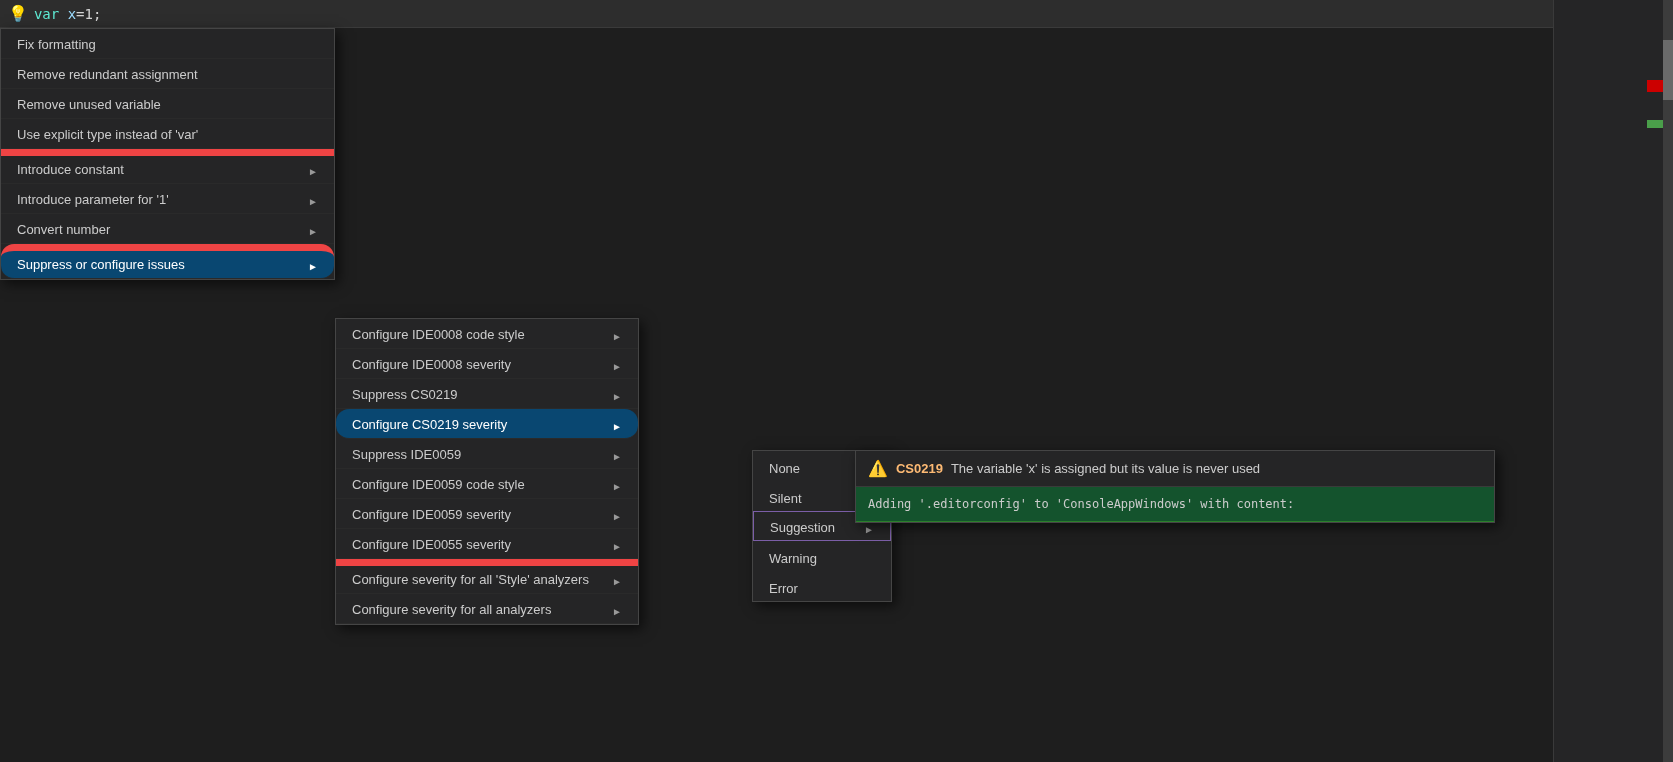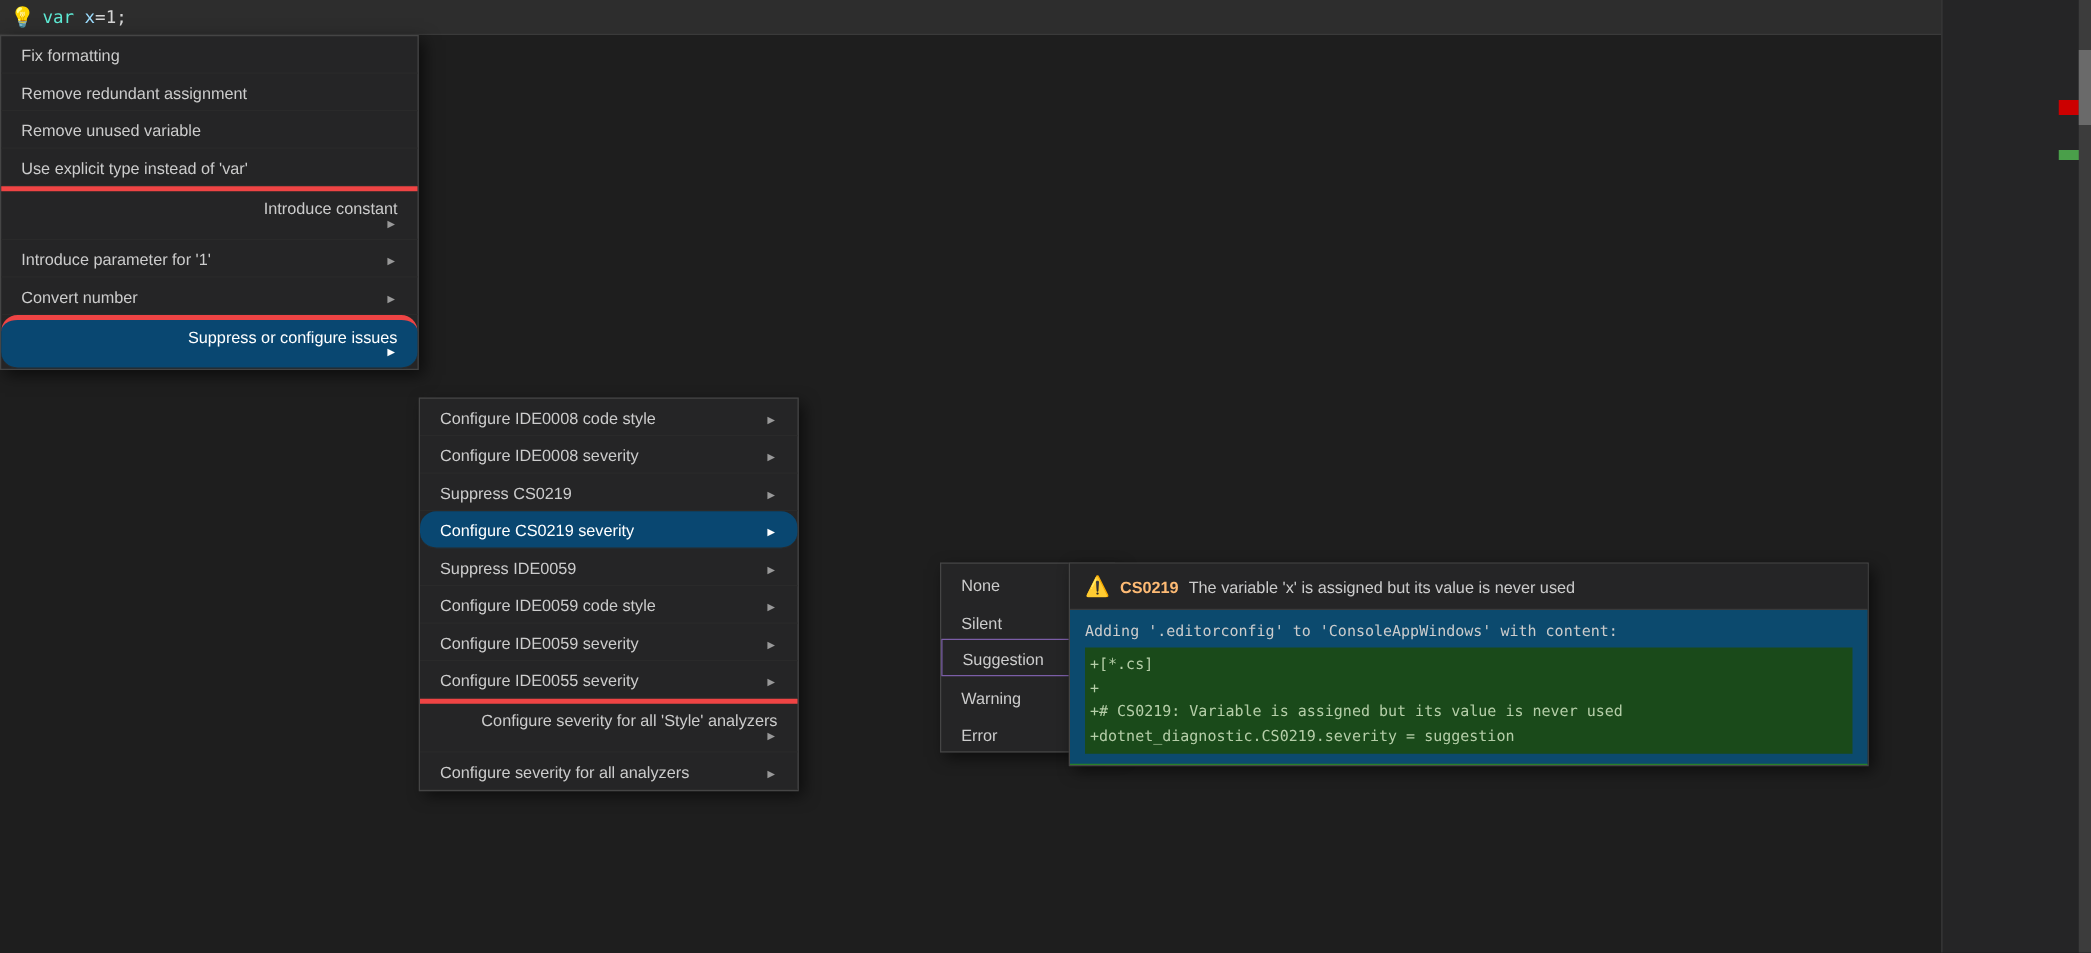--- a/index.html
+++ b/index.html
@@ -113,22 +113,21 @@
       color: #cccccc;
       min-height: 30px;
       border-bottom: 1px solid #2a2a2a;
     }
     .menu-item:hover, .menu-item.active {
       background: #094771;
       color: #ffffff;
       border-radius: 13px;
     }
     .menu-item.separator-top {
-      border-top: 4px solid #ef4444;
-      flex-direction: column;
+      border-top: 7px solid #ef4444;
     }
     .menu-item .arrow {
       font-size: 10px;
       color: #999;
     }
     .menu-item.active .arrow {
       color: #fff;
     }
 
     
@@ -190,21 +189,21 @@
     }
     .info-header .error-code {
       color: #fdba74;
       font-weight: bold;
     }
     .info-header .error-text {
       color: #cccccc;
     }
     .info-body {
       padding: 8px 12px;
-      background: #0c4a6e;
+      background: #14532d;
       border-bottom: 1px solid #2a7f2a;
     }
     .info-body .info-line {
       font-family: 'Consolas', monospace;
       font-size: 12px;
       color: #cccccc;
       line-height: 1.5;
     }
     .info-body .diff-block {
       background: #1a4a1a;
@@ -351,20 +350,14 @@
 </div>
 
 <div class="info-panel">
   <div class="info-header">
     <span class="warning-icon">⚠️</span>
     <span class="error-code">CS0219</span>
     <span class="error-text">The variable 'x' is assigned but its value is never used</span>
   </div>
   <div class="info-body">
     <div class="info-line">Adding '.editorconfig' to 'ConsoleAppWindows' with content:</div>
-    <div class="diff-block">
-      <div class="diff-line added">+[*.cs]</div>
-      <div class="diff-line added">+</div>
-      <div class="diff-line added">+# CS0219: Variable is assigned but its value is never used</div>
-      <div class="diff-line added">+dotnet_diagnostic.CS0219.severity = suggestion</div>
-    </div>
   </div>
 </div>
 
 </body></html>

